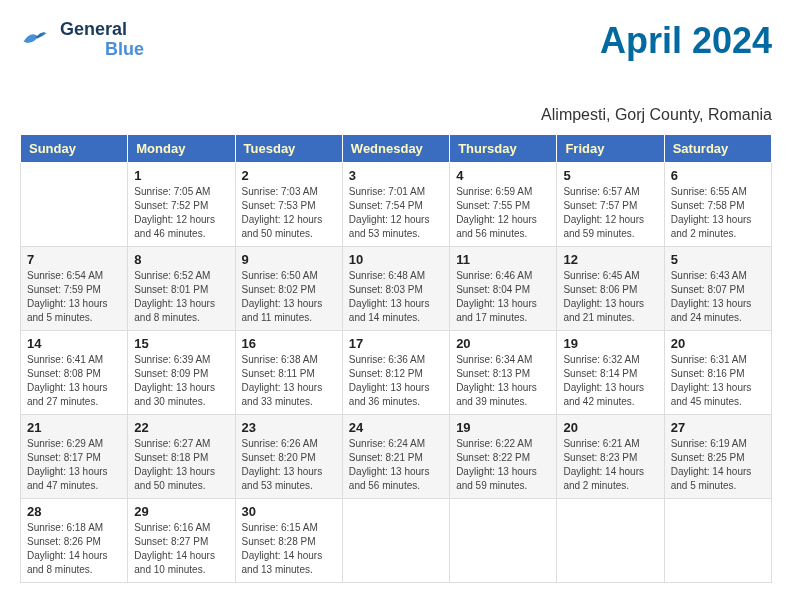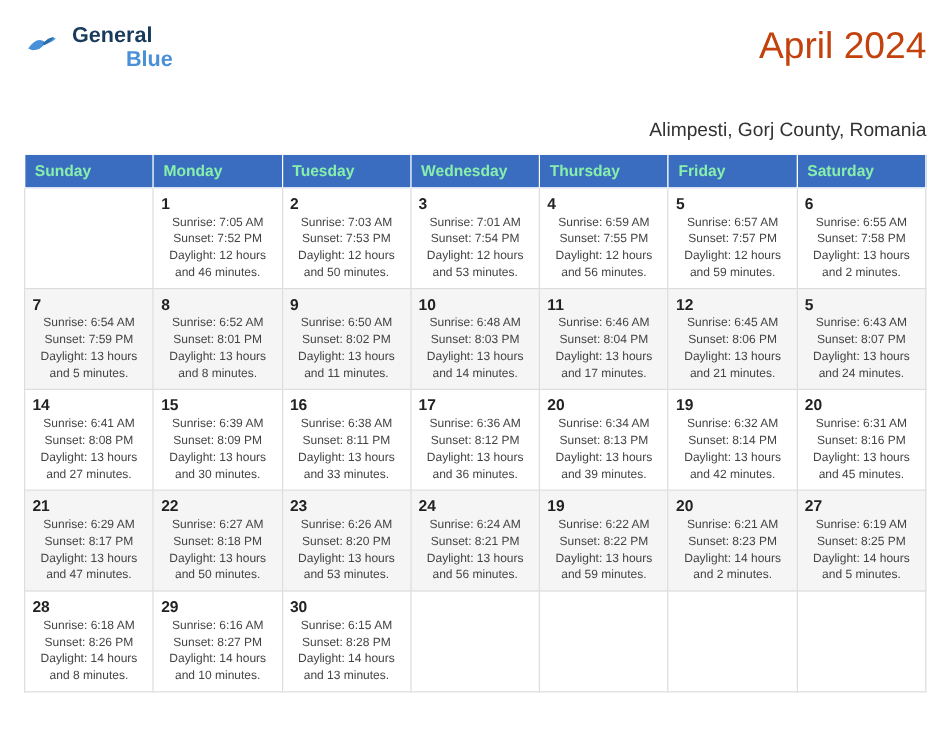--- a/index.html
+++ b/index.html
@@ -32,37 +32,37 @@
       margin-left: 45px;
     }
     .logo-bird {
       width: 28px;
       height: 22px;
     }
     .title-area {
       text-align: right;
     }
     .month-title {
-      font-size: 31px;
-      font-weight: normal;
-      color: #c2410c;
+      font-size: 36px;
+      font-weight: bold;
+      color: #0369a1;
     }
     .location-title {
       font-size: 16px;
       color: #333;
       margin-top: 44px;
     }
     table {
       width: 100%;
       border-collapse: collapse;
       table-layout: fixed;
     }
     thead tr th {
       background-color: #3a6dbf;
-      color: #86efac;
+      color: #fef9c3;
       font-size: 13px;
       font-weight: bold;
       padding: 6px 8px;
       text-align: left;
       border: 1px solid #fff;
     }
     tbody tr td {
       border: 1px solid #ddd;
       vertical-align: top;
       padding: 5px 6px;
@@ -80,21 +80,20 @@
       font-size: 13px;
       font-weight: bold;
       color: #222;
       display: block;
       margin-bottom: 2px;
     }
     .cell-info {
       font-size: 10px;
       color: #444;
       line-height: 1.4;
-      text-align: center;
     }
     .empty-cell {
       background: #fff !important;
     }
   </style>
 </head>
 <body>
 
 <div class="header-area">
   <div class="logo">

